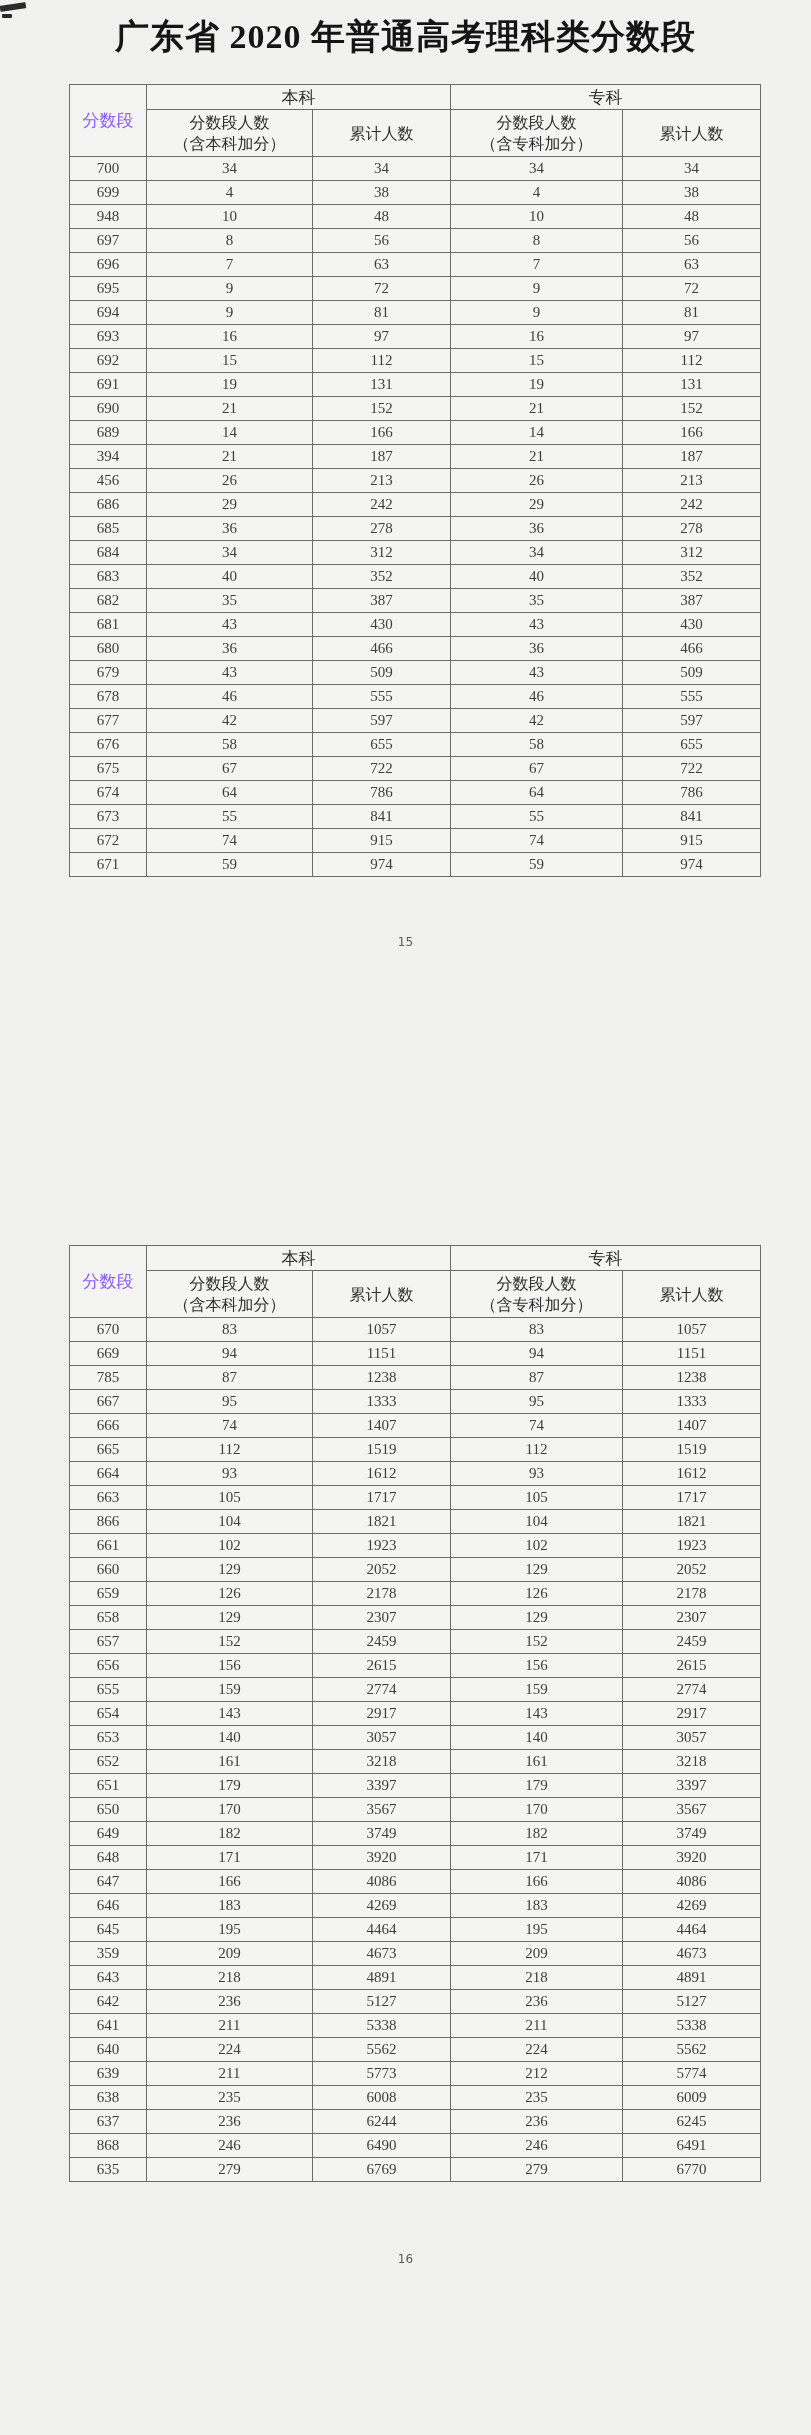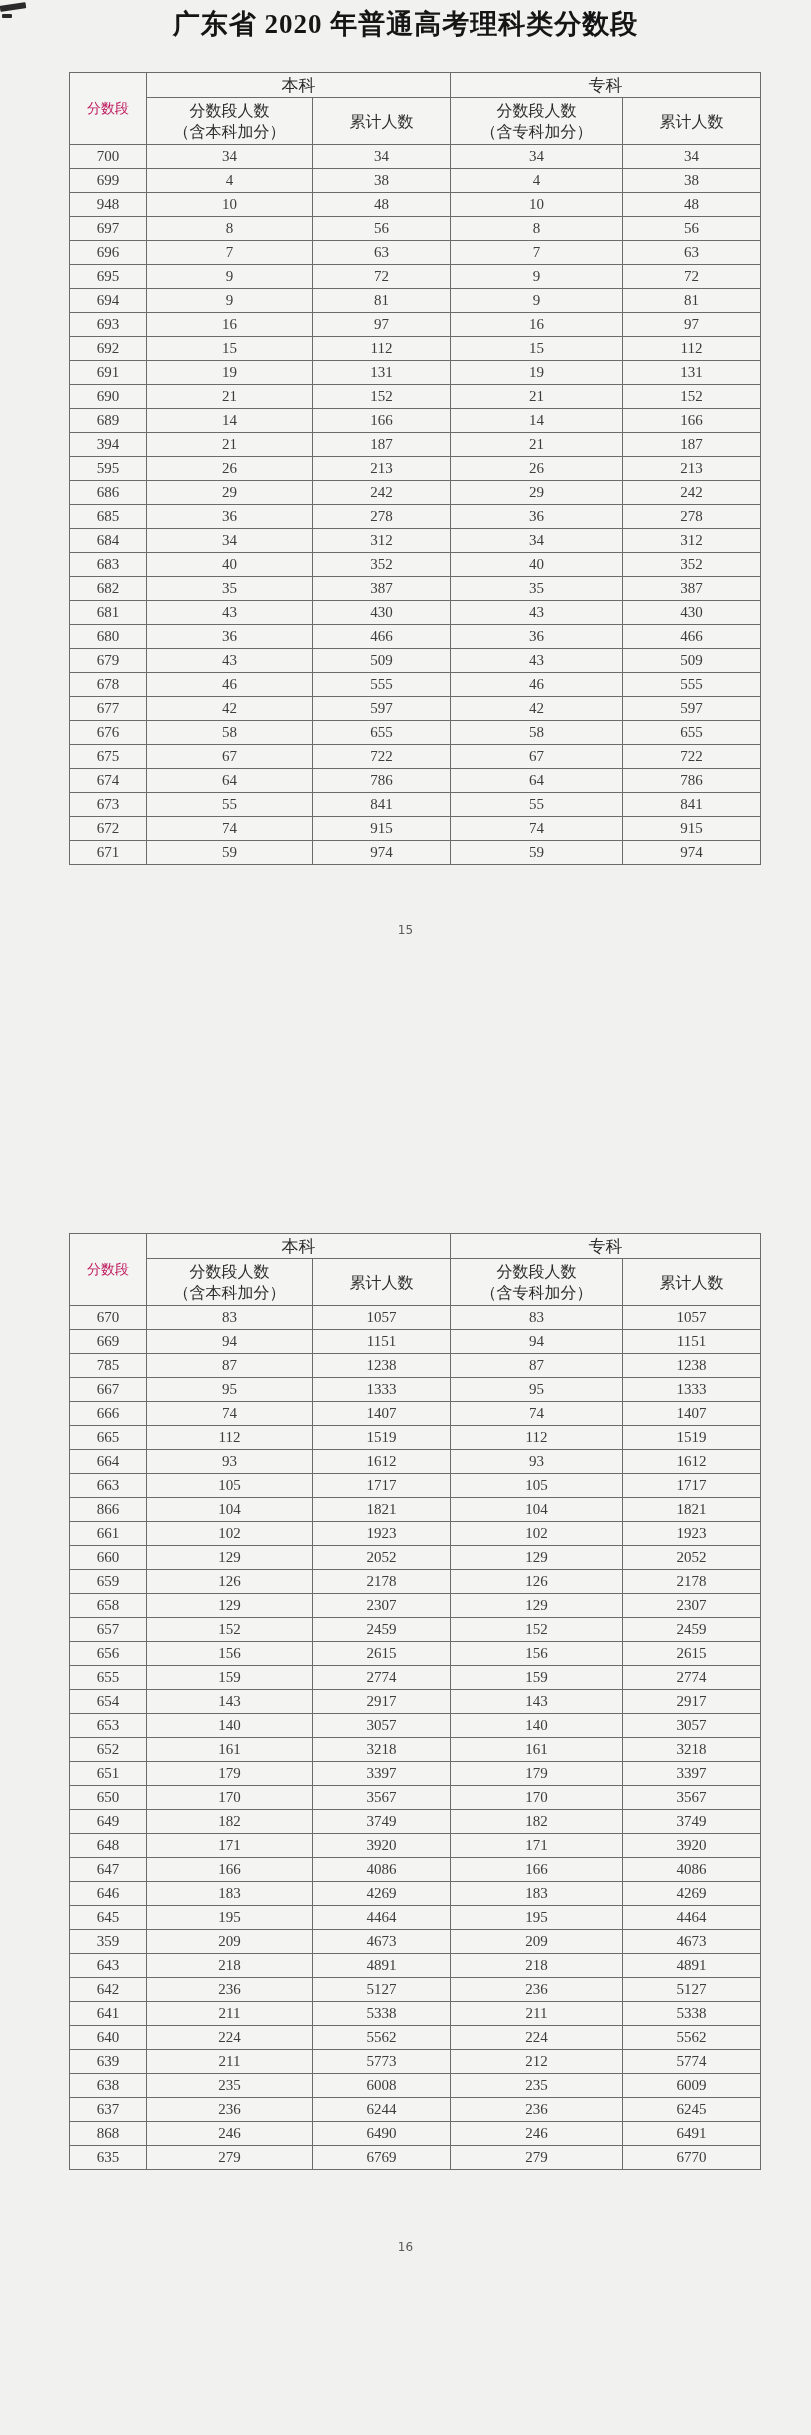--- a/index.html
+++ b/index.html
@@ -8,44 +8,44 @@
     background:#f1f1ef;
     font-family:"Liberation Serif", serif;
     color:#3a3a3a;
     position:relative;
     overflow:hidden;
   }
   .scan-mark{position:absolute;background:#2a2a2a;border-radius:1px;}
   .mark-a{left:0;top:4px;width:26px;height:6px;transform:rotate(-8deg);}
   .mark-b{left:2px;top:14px;width:10px;height:4px;}
   .title-block{
-    padding-top:8px;
+    padding-top:20px;
     text-align:center;
     font-weight:700;
-    font-size:27px;
+    font-size:34px;
     line-height:33px;
     color:#151515;
     letter-spacing:1px;
   }
   table.score-table{
     border-collapse:collapse;
     table-layout:fixed;
     width:691px;
     margin-left:69px;
     background:#f4f4f2;
   }
   table.score-table th, table.score-table td{
     border:1px solid #6b6b6b;
     text-align:center;
     vertical-align:middle;
     font-weight:400;
     padding:0;
   }
   th.group-header{height:24px;font-size:17px;color:#2e2e2e;font-family:Liberation Mono, monospace;}
-  th.score-header{font-size:14px;color:#be185d;}
+  th.score-header{font-size:17px;color:#8b5cf6;}
   th.sub-header{height:46px;font-size:16px;line-height:21px;color:#2e2e2e;white-space:pre-line;}
   td.cell{height:23px;font-size:15px;color:#3d3d3d;}
   .table-1{margin-top:31px;}
   .page-number{
     margin-top:58px;
     text-align:center;
     font-family:"DejaVu Sans", sans-serif;
     font-size:12px;
     color:#5a5a5a;
     height:16px;
@@ -174,21 +174,21 @@
           <td class="cell">166</td>
         </tr>
         <tr>
           <td class="cell">394</td>
           <td class="cell">21</td>
           <td class="cell">187</td>
           <td class="cell">21</td>
           <td class="cell">187</td>
         </tr>
         <tr>
-          <td class="cell">595</td>
+          <td class="cell">456</td>
           <td class="cell">26</td>
           <td class="cell">213</td>
           <td class="cell">26</td>
           <td class="cell">213</td>
         </tr>
         <tr>
           <td class="cell">686</td>
           <td class="cell">29</td>
           <td class="cell">242</td>
           <td class="cell">29</td>

